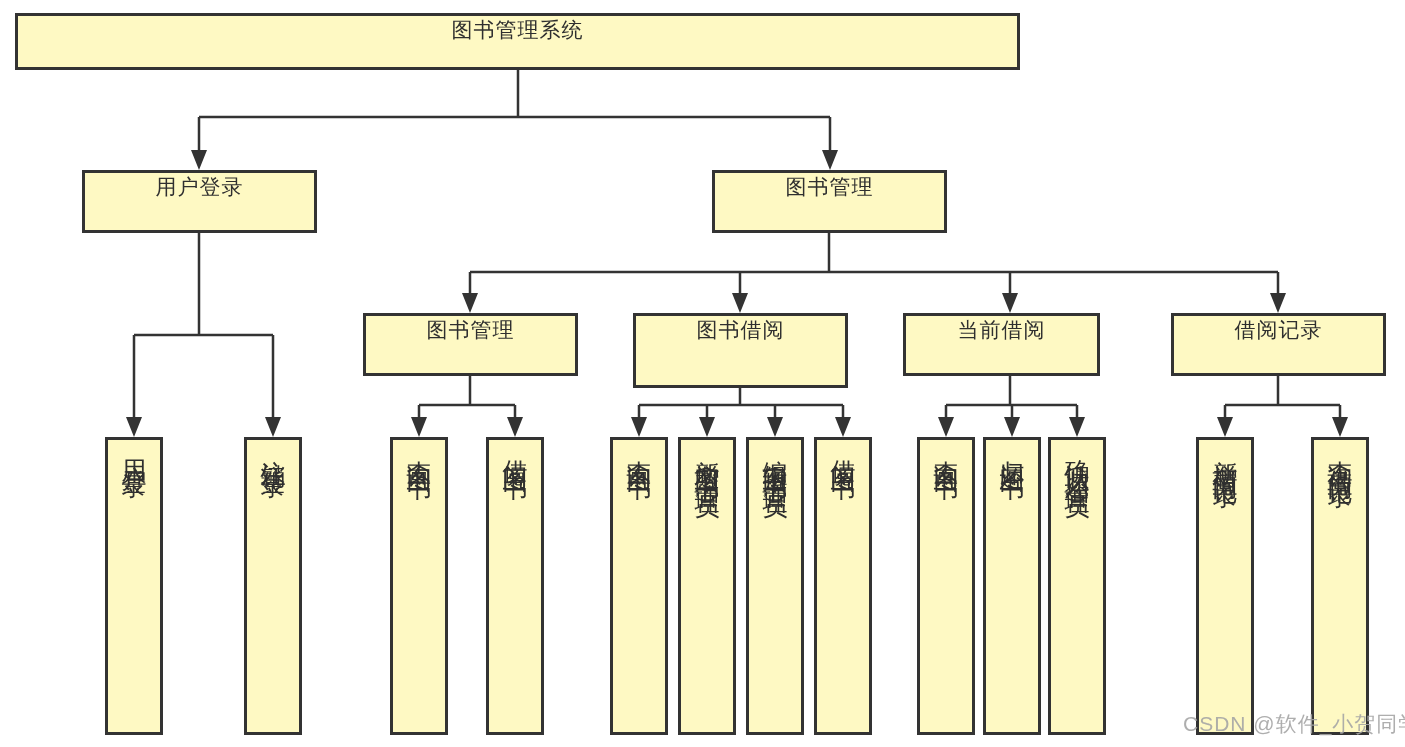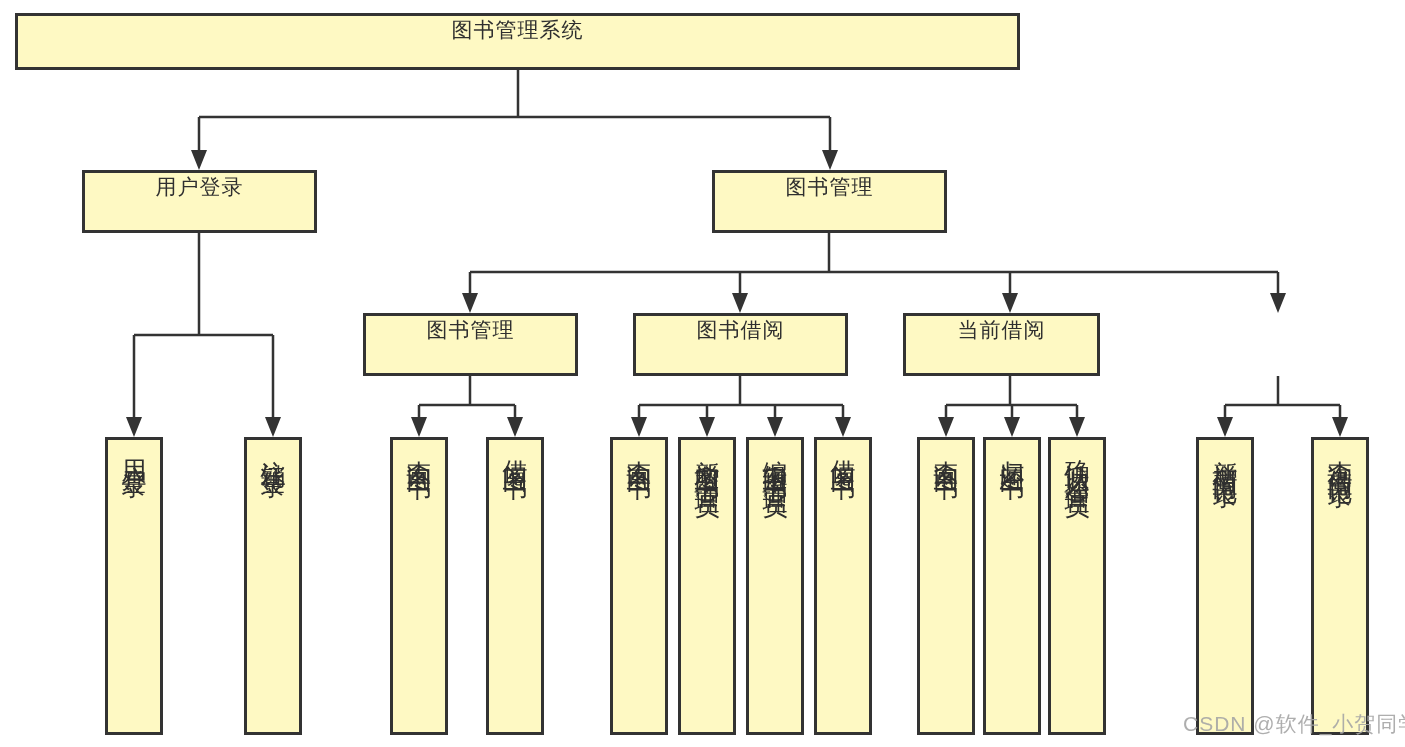--- a/index.html
+++ b/index.html
@@ -111,25 +111,28 @@
   <div class="box box-h" style="left:82px; top:170px; width:235px; height:63px;">
     <span>用户登录</span>
   </div>
   <div class="box box-h" style="left:712px; top:170px; width:235px; height:63px;">
     <span>图书管理</span>
   </div>
 
   <div class="box box-h" style="left:363px; top:313px; width:215px; height:63px;">
     <span>图书管理</span>
   </div>
-  <div class="box box-h" style="left:633px; top:313px; width:215px; height:63px;">
+  <div class="box box-h" style="left:633px; top:313px; width:215px; height:75px;">
     <span>图书借阅</span>
   </div>
   <div class="box box-h" style="left:903px; top:313px; width:197px; height:63px;">
     <span>当前借阅</span>
+  </div>
+  <div class="box box-h" style="left:1171px; top:313px; width:215px; height:63px;">
+    <span>借阅记录</span>
   </div>
 
   <div class="box leaf" style="left:105px; top:437px; width:58px; height:298px;">
     <span class="vtext">用户登录</span>
   </div>
   <div class="box leaf" style="left:244px; top:437px; width:58px; height:298px;">
     <span class="vtext">注销登录</span>
   </div>
 
   <div class="box leaf" style="left:390px; top:437px; width:58px; height:298px;">

